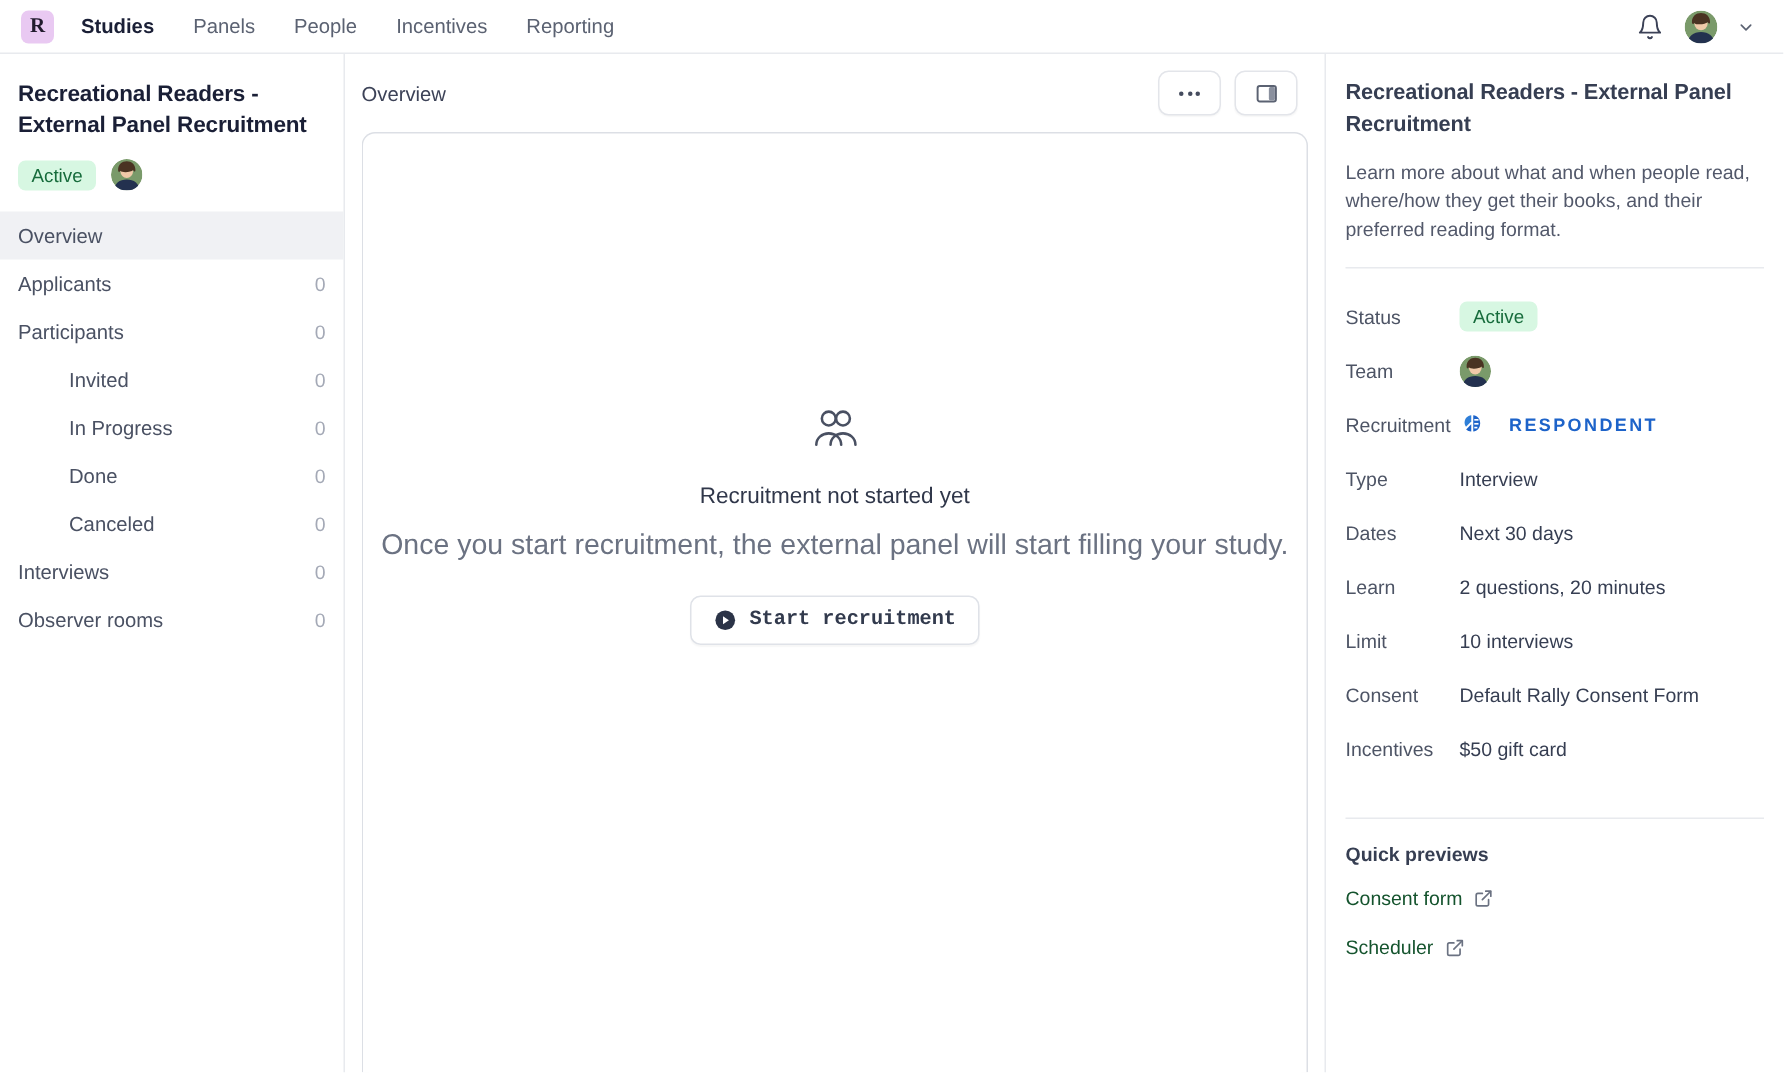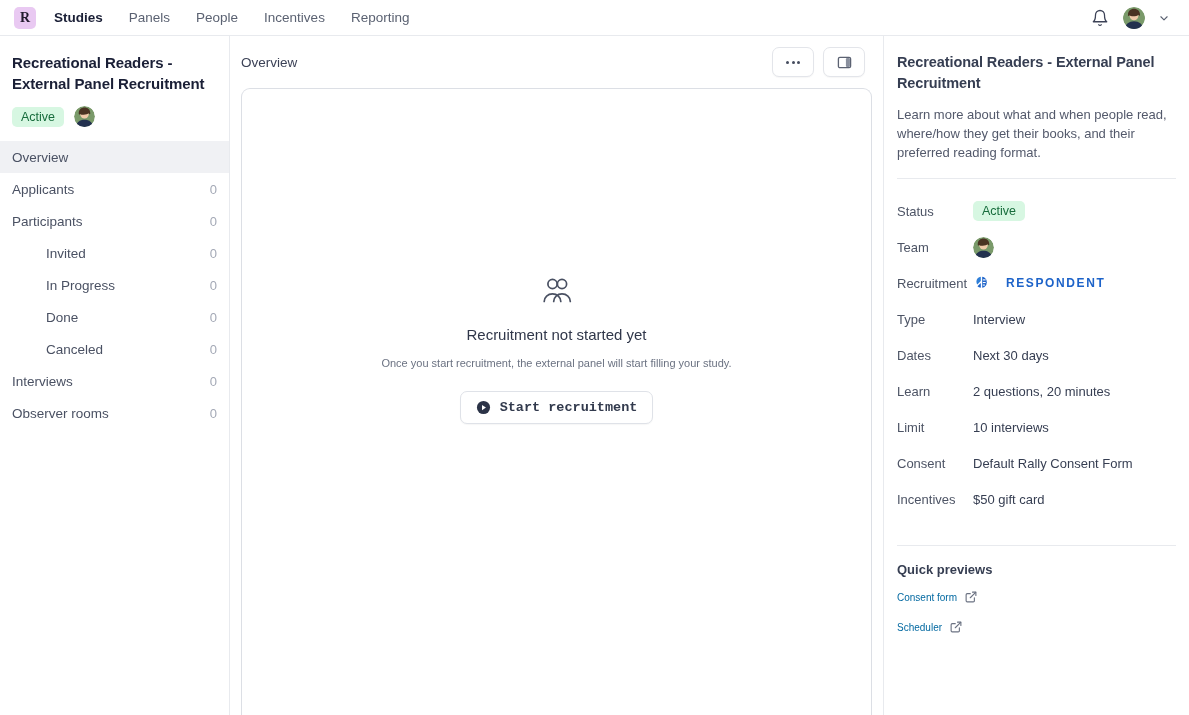--- a/index.html
+++ b/index.html
@@ -100,21 +100,21 @@
     border: 1px solid #dcdfe5; border-top-left-radius: 9px;
     border-top-right-radius: 9px;
     border-bottom: none;
     background: #fff;
     display: flex; flex-direction: column;
     align-items: center; justify-content: center;
     padding-bottom: 102px;
   }
   .empty-icon { margin-bottom: 18px; }
   .empty-title { font-size: 15px; color: #30374a; margin-bottom: 14px; }
-  .empty-sub { font-size: 11px; color: #6b7282; margin-bottom: 22px; }
+  .empty-sub { font-size: 19px; color: #6b7282; margin-bottom: 22px; }
   .start-btn {
     display: inline-flex; align-items: center; gap: 9px;
     border: 1px solid #dfe2e8; border-radius: 7px;
     background: #fff; cursor: pointer;
     padding: 8px 15px; font-size: 13.5px; color: #323a4d; font-weight: 700;
     box-shadow: 0 1px 1px rgba(40,45,60,.04);
     font-family: Liberation Mono, monospace;
   }
 
   
@@ -136,21 +136,21 @@
   }
   .resp-logo { display: flex; align-items: center; gap: 16px; }
   .resp-word {
     font-size: 12px; font-weight: 700; letter-spacing: 1.6px;
     color: #1d63c9; font-family: "Liberation Sans", sans-serif;
   }
   .qp { padding: 16px 13px 0 13px; }
   .qp-head { font-size: 13px; font-weight: 700; color: #363e52; margin-bottom: 14px; }
   .qp-link {
     display: flex; align-items: center; gap: 8px;
-    font-size: 10px; color: #0369a1; margin-bottom: 18px; cursor: pointer;
+    font-size: 13px; color: #14532d; margin-bottom: 18px; cursor: pointer;
   }
 </style>
 </head>
 <body>
 
 <div class="app">
 
   <div class="topnav">
     <div class="brand-logo">R</div>
     <div class="nav-items">

